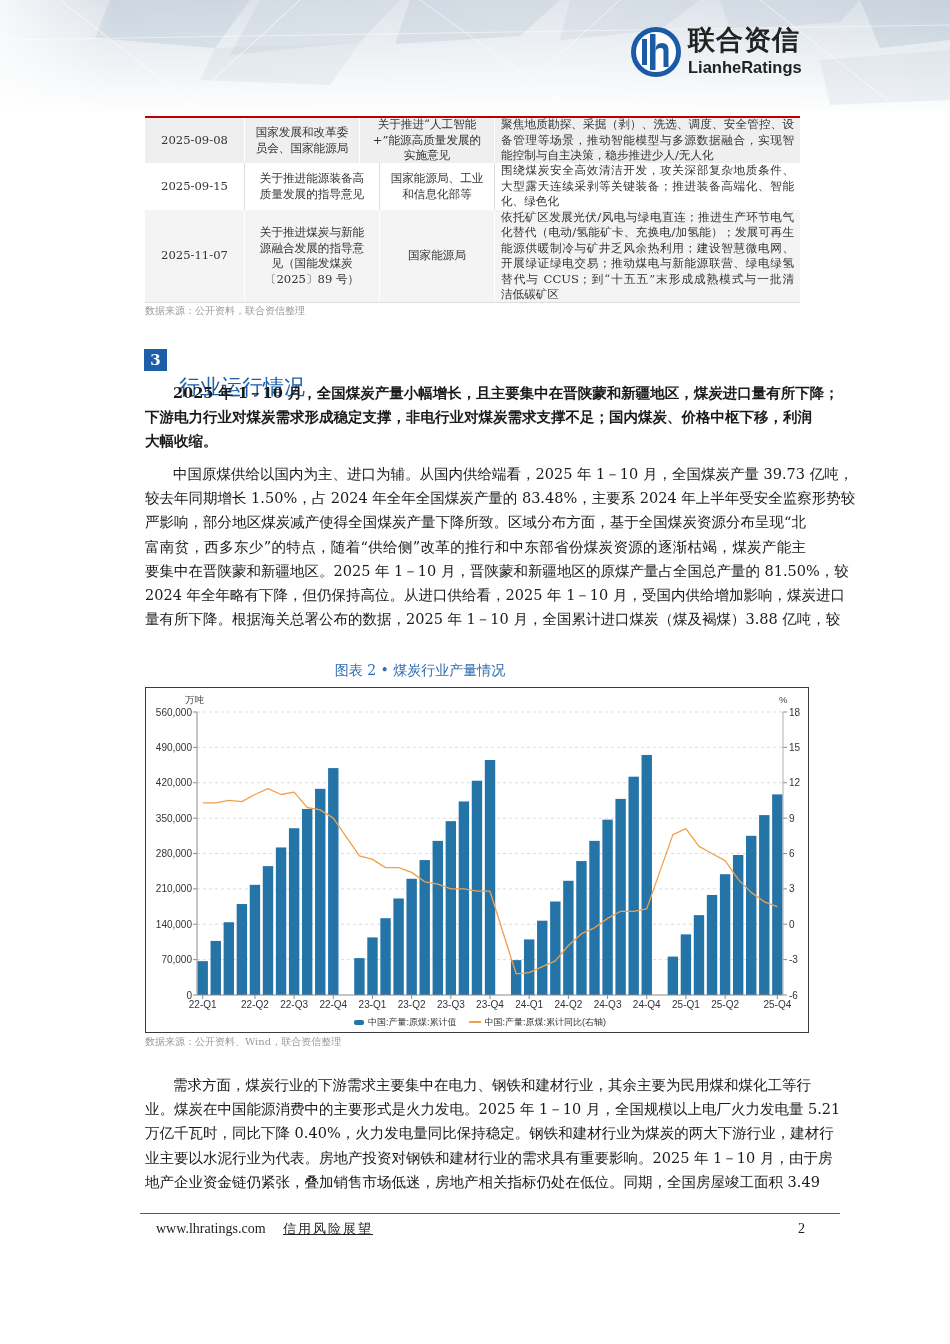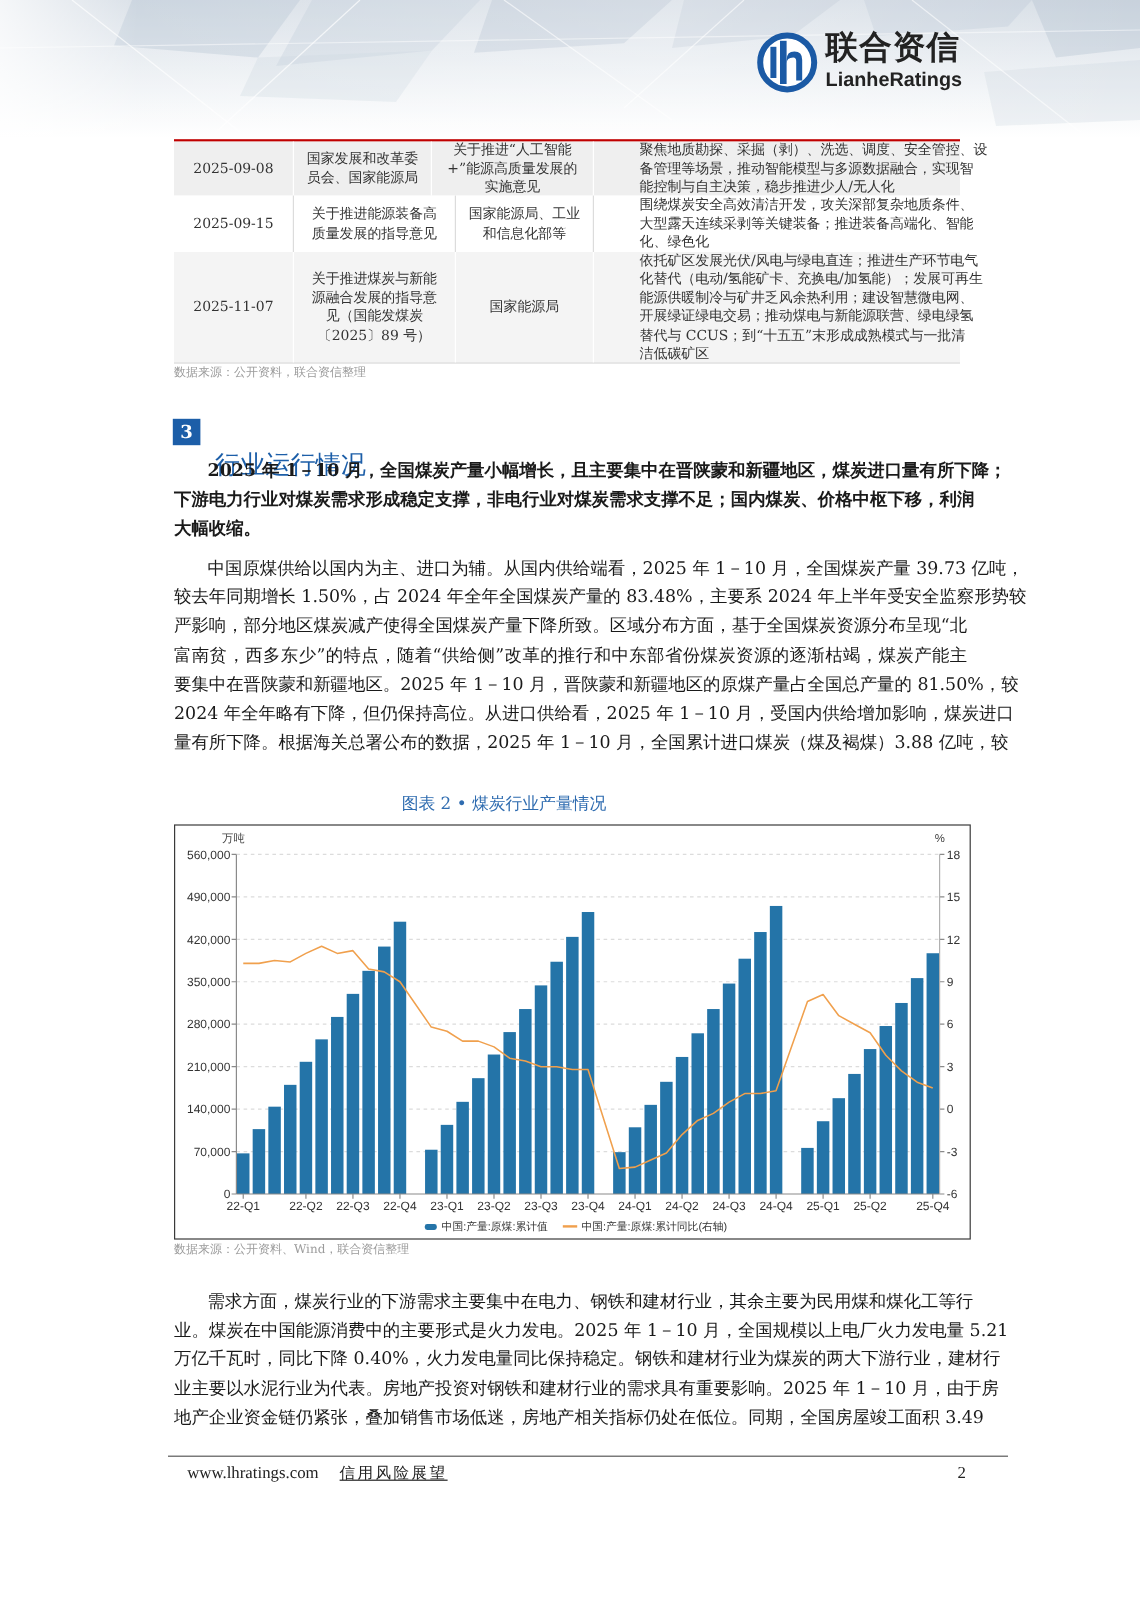--- a/index.html
+++ b/index.html
@@ -35,21 +35,21 @@
       display: flex; flex-direction: column; justify-content: center;
       box-sizing: border-box; border-right: 1px solid #dcdcdc; overflow: visible;
     }
     .prow.r1 .pcell, .prow.r3 .pcell { border-right-color: #ffffff; }
     .pcell:last-child { border-right: none; }
     .c-date { width: 100px; text-align: center; }
     .c-title { width: 135px; text-align: center; }
     .c-dept { width: 115px; text-align: center; }
     .c-content { width: 305px; padding: 0 6px 0 6px; }
     .pline { white-space: nowrap; }
-    .c-content .pline { text-align: justify; text-align-last: justify; margin-left: 32px; }
+    .c-content .pline { text-align: justify; text-align-last: justify; }
     .c-content .pline.last { text-align-last: left; }
     .note {
       position: absolute; left: 145px; font-size: 10px; line-height: 14px; color: #9b9b9b; white-space: nowrap;
     }
     
     .sec-num {
       position: absolute; left: 144px; top: 349px; width: 23px; height: 22px;
       background: #1c5ea8; color: #ffffff; text-align: center; line-height: 22px;
       font-family: "DejaVu Serif", serif; font-weight: bold; font-size: 15px;
     }

